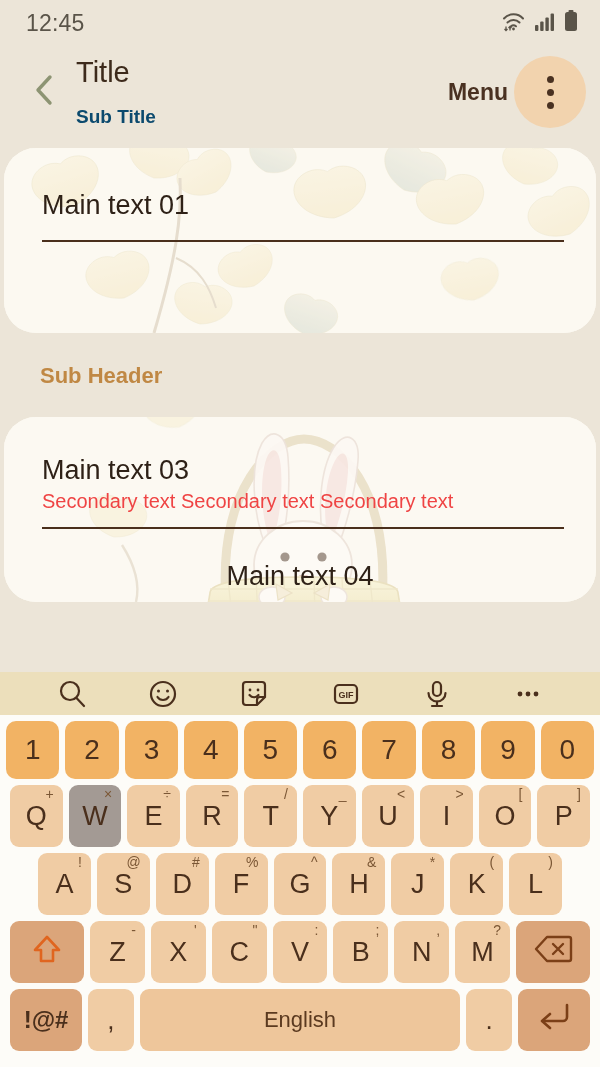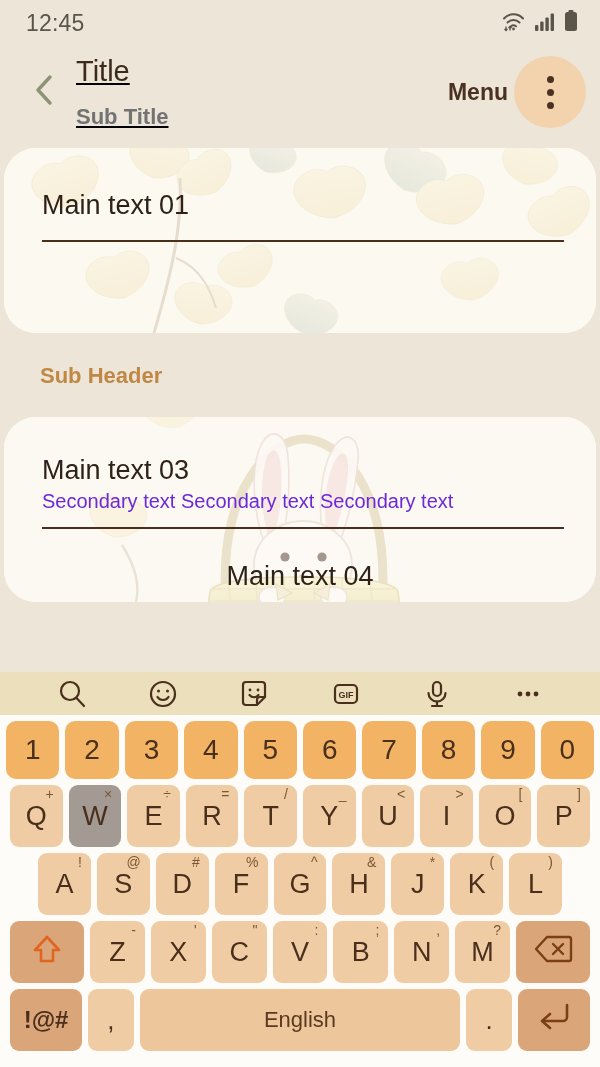--- a/index.html
+++ b/index.html
@@ -20,23 +20,23 @@
   .status-time{ font-size:23px; color:#5a5449; letter-spacing:.2px; }
   .status-icons{ display:flex; align-items:center; gap:8px; }
 
   
   .appbar{
     height:92px; display:flex; align-items:center;
     padding:0 14px 0 22px; background:#ece5d8; position:relative;
   }
   .back-btn{ width:44px; height:44px; display:flex; align-items:center;
     justify-content:center; flex:0 0 auto; }
-  .titles{ margin-left:10px; display:flex; flex-direction:column; justify-content:center;text-decoration:underline; }
+  .titles{ margin-left:10px; display:flex; flex-direction:column; justify-content:center; }
   .title{ font-size:29px; color:#3d2a1b; line-height:1.05; }
-  .subtitle{ font-size:22px; color:#737373; font-weight:bold; margin-top:19px; line-height:1.05; }
+  .subtitle{ font-size:19px; color:#0c4a6e; font-weight:bold; margin-top:19px; line-height:1.05; }
   .appbar-right{ margin-left:auto; display:flex; align-items:center; gap:0px; }
   .menu-label{ font-size:23px; font-weight:bold; color:#4a3121; margin-right:6px; }
   .menu-circle{
     width:72px; height:72px; border-radius:50%;
     background:#f2d3ae; display:flex; align-items:center;
     justify-content:center; flex-direction:column; gap:6px;
   }
   .menu-circle i{ display:block; width:7px; height:7px; border-radius:50%; background:#4a3121; }
 
   
@@ -50,21 +50,21 @@
     background:#fbf8f0;
   }
   .card.first{ margin-top:10px; height:185px; }
   .card.second{ margin-top:0px; height:185px; }
 
   .card-art{ position:absolute; inset:0; opacity:1; }
   .card-body{ position:relative; z-index:2; padding:0 38px; height:100%; }
 
   .row{ position:relative; display:flex; flex-direction:column; justify-content:center; }
   .row-main{ font-size:27px; color:#2e2117; line-height:1.15;margin-top:24px; }
-  .row-sec{ font-size:20px; color:#6d28d9; margin-top:4px; line-height:1.15; }
+  .row-sec{ font-size:20px; color:#ef4444; margin-top:4px; line-height:1.15; }
   .divider{ position:absolute; left:38px; right:32px; height:2px; background:#4a2f1c; }
 
   .subheader{
     font-size:22px; font-weight:bold; color:#c08844;
     padding:30px 0 0 40px; height:84px;
   }
 
   
   .keyboard{
     position:absolute; left:0; right:0; bottom:0;

